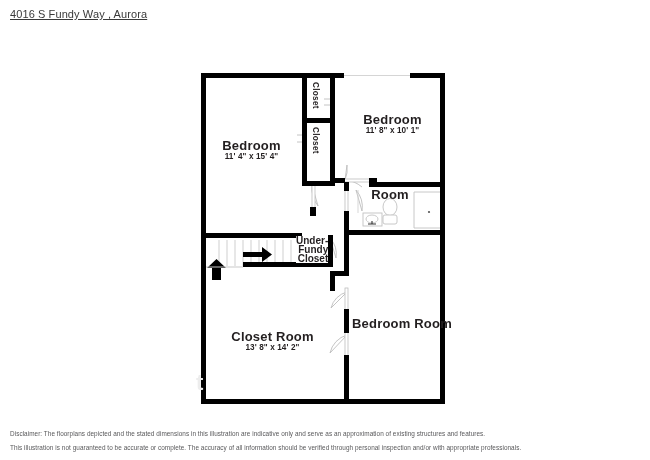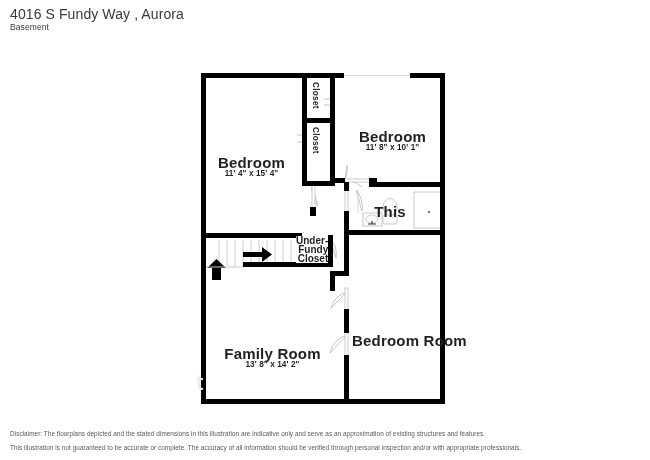--- a/index.html
+++ b/index.html
@@ -8,40 +8,40 @@
     background:#ffffff;
     font-family:"Liberation Sans", sans-serif;
     color:#231f20;
     overflow:hidden;
     position:relative;
   }
   #header{
     position:absolute;left:10px;top:8px;
   }
   #header .addr{
-    font-size:14px;color:#3a3a3a;line-height:13px;letter-spacing:.1px;
+    font-size:11px;color:#3a3a3a;line-height:13px;letter-spacing:.1px;text-decoration:underline;
   }
   #header .sub{
     font-size:8.5px;color:#3a3a3a;line-height:13px;letter-spacing:.1px;
   }
   #plan{
     position:absolute;left:0;top:0;width:650px;height:460px;
   }
   #footer{
     position:absolute;left:10px;top:427px;width:630px;
   }
   #footer div{
     font-size:6.4px;color:#58585a;line-height:14px;letter-spacing:.05px;
   }
   .rlabel{
     position:absolute;text-align:center;
     font-weight:bold;color:#231f20;
     white-space:nowrap;
   }
-  .rlabel .nm{font-size:15px;line-height:11px;letter-spacing:.2px;margin-top:17px;}
+  .rlabel .nm{font-size:13px;line-height:11px;letter-spacing:.2px;}
   .rlabel .dm{font-size:8.2px;line-height:11px;font-weight:bold;letter-spacing:.1px;}
   .vlabel{
     position:absolute;
     font-weight:bold;font-size:8.2px;color:#231f20;
     writing-mode:vertical-rl;
     letter-spacing:.3px;
     white-space:nowrap;
   }
   .stacklabel{
     position:absolute;
@@ -54,21 +54,20 @@
     position:absolute;
     font-size:22px;color:#ededed;font-weight:bold;
     user-select:none;
   }
 </style>
 </head>
 <body>
 
 <div id="header">
   <div class="addr">4016 S Fundy Way , Aurora</div>
-  <div class="sub">Basement</div>
 </div>
 
 <svg id="plan" viewBox="0 0 650 460">
 
   <rect x="201" y="73" width="244" height="331" fill="#ffffff"></rect>
 
   <g stroke="#bdbdbd" stroke-width="0.9" fill="none">
 
     <path d="M324 99 L331 99 L331 105 L324 105"></path>
 
@@ -191,25 +190,25 @@
   <div class="nm">Bedroom</div>
   <div class="dm">11' 4" x 15' 4"</div>
 </div>
 
 <div class="rlabel" style="left:340px;top:114px;width:105px;">
   <div class="nm">Bedroom</div>
   <div class="dm">11' 8" x 10' 1"</div>
 </div>
 
 <div class="rlabel" style="left:360px;top:189px;width:60px;">
-  <div class="nm">This</div>
+  <div class="nm">Room</div>
 </div>
 
 <div class="rlabel" style="left:205px;top:331px;width:135px;">
-  <div class="nm">Family Room</div>
+  <div class="nm">Closet Room</div>
   <div class="dm">13' 8" x 14' 2"</div>
 </div>
 
 <div class="rlabel" style="left:352px;top:318px;width:90px;">
   <div class="nm">Bedroom Room</div>
 </div>
 
 <div class="vlabel" style="left:311px;top:82px;">Closet</div>
 <div class="vlabel" style="left:311px;top:127px;">Closet</div>
 

